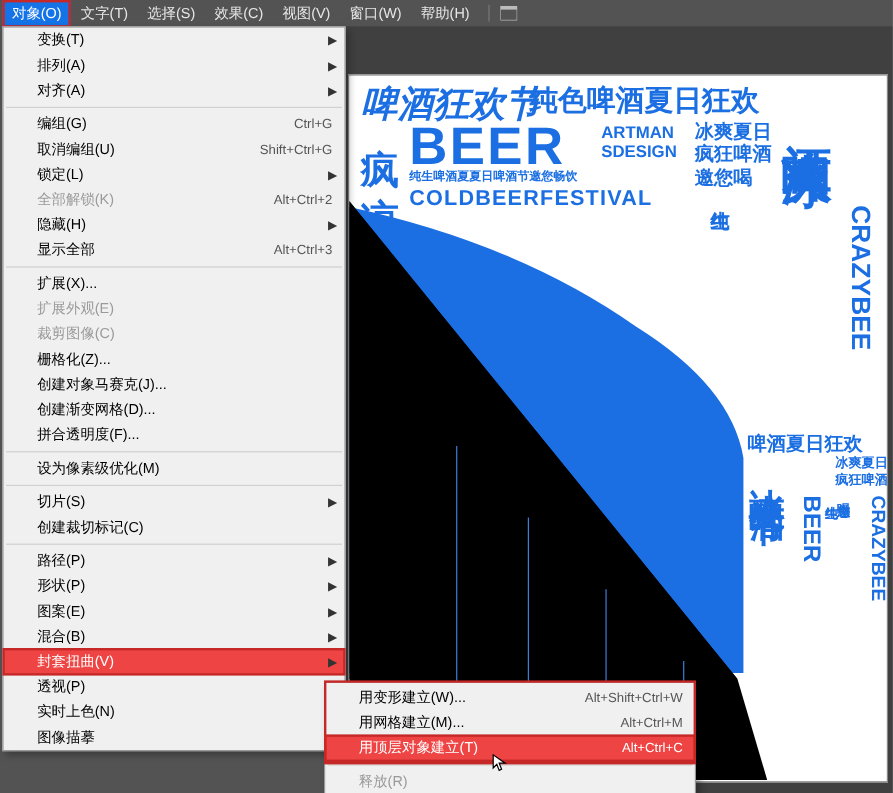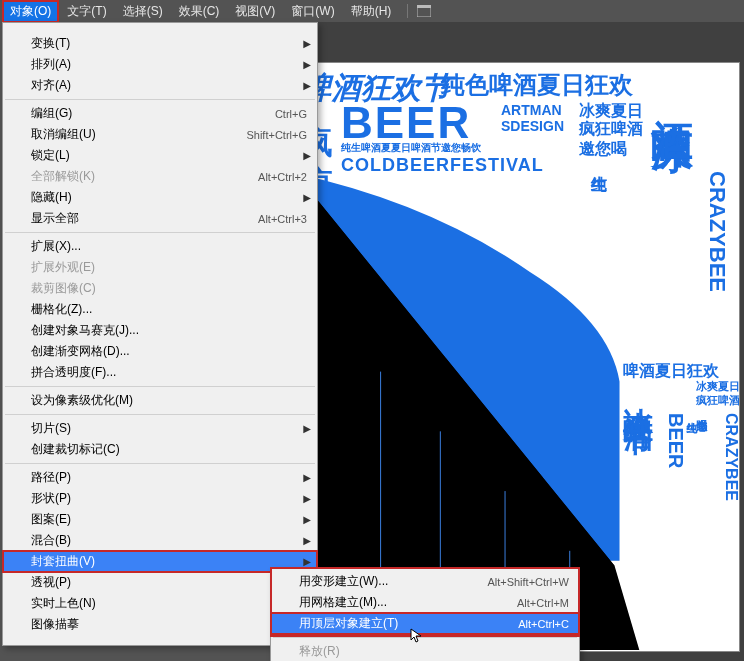--- a/index.html
+++ b/index.html
@@ -39,25 +39,25 @@
   }
   .menubar-icon {
     width: 16px; height: 16px; display: flex; align-items: center; justify-content: center;
     color: #ccc;
   }
   
   .menu {
     position: absolute;
     top: 22px;
     left: 2px;
-    width: 316px;
+    width: 286px;
     background: #f0f0f0;
     border: 1px solid #999;
     box-shadow: 3px 3px 6px rgba(0,0,0,0.3);
-    padding: 10px 0;
+    padding: 0 0;
     color: #000;
   }
   .menu-item {
     display: flex;
     align-items: center;
     padding: 3px 10px 3px 28px;
     position: relative;
     height: 21px;
   }
   .menu-item .label { flex: 1; }
@@ -68,21 +68,21 @@
     font-size: 10px;
     color: #333;
   }
   .menu-item.disabled { color: #9a9a9a; }
   .menu-sep {
     height: 1px;
     background: #d0d0d0;
     margin: 3px 2px;
   }
   .menu-item.hover {
-    background: #3b82f6;
+    background: #ef4444;
     color: #fff;
   }
   .menu-item.hover .shortcut { color: #fff; }
   .menu-item.redbox {
     outline: 2px solid #c62828;
     outline-offset: -1px;
   }
   
   .submenu {
     position: absolute;

